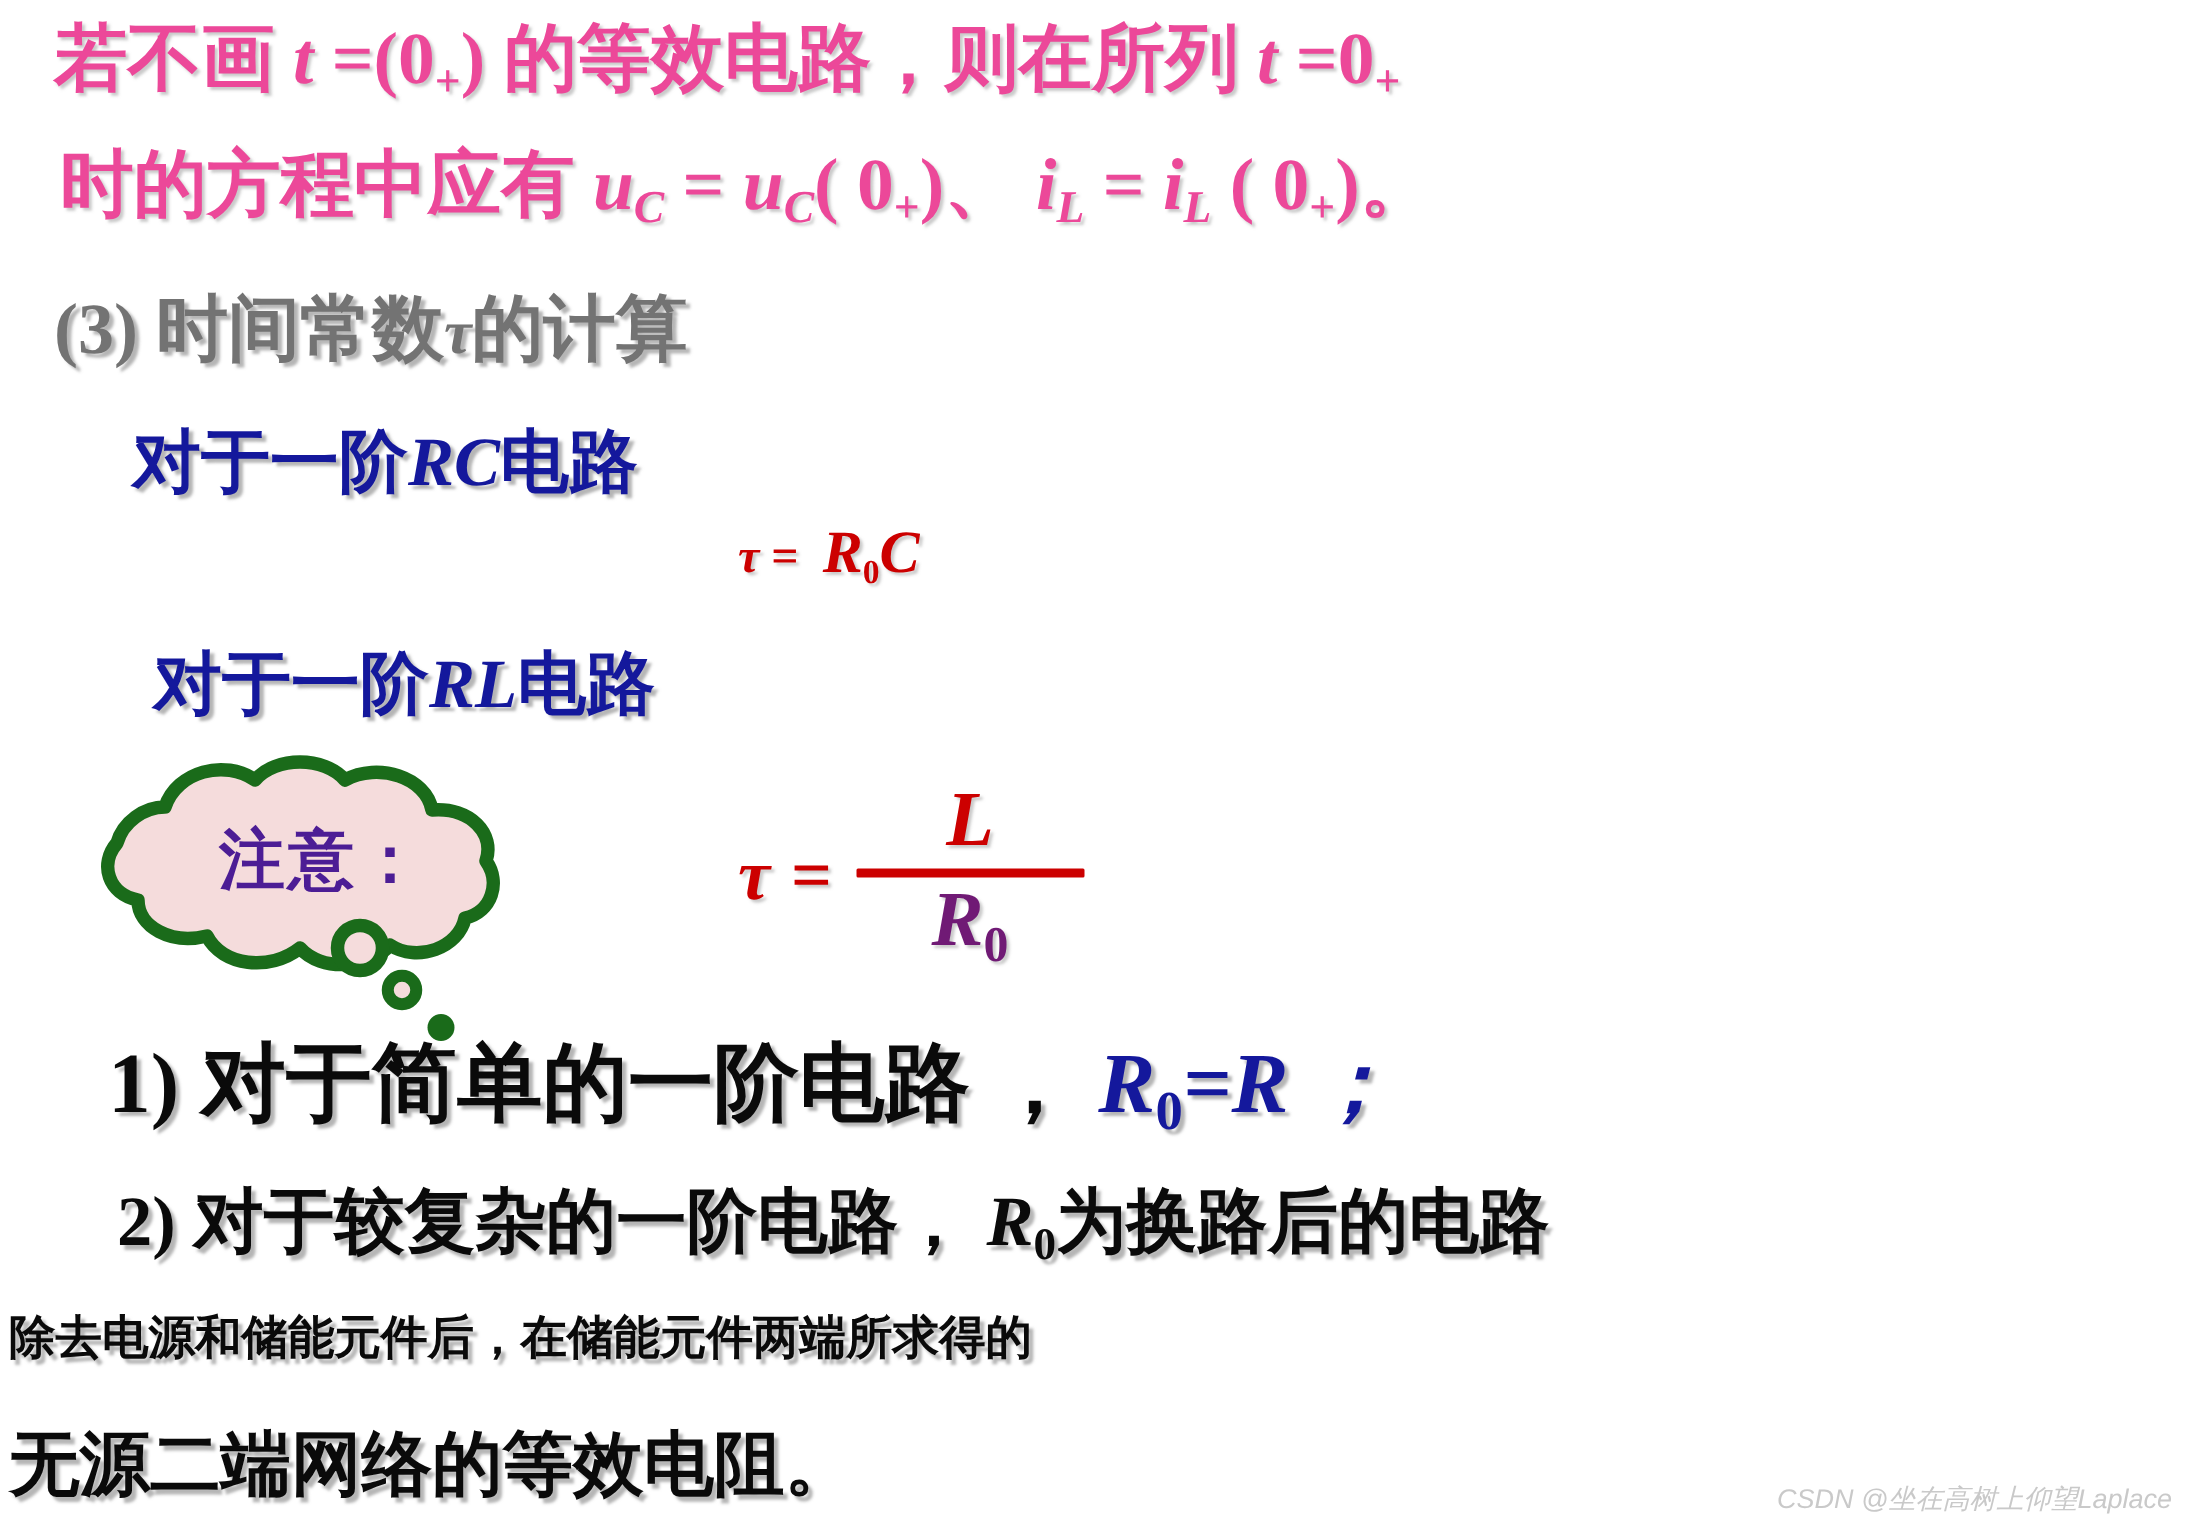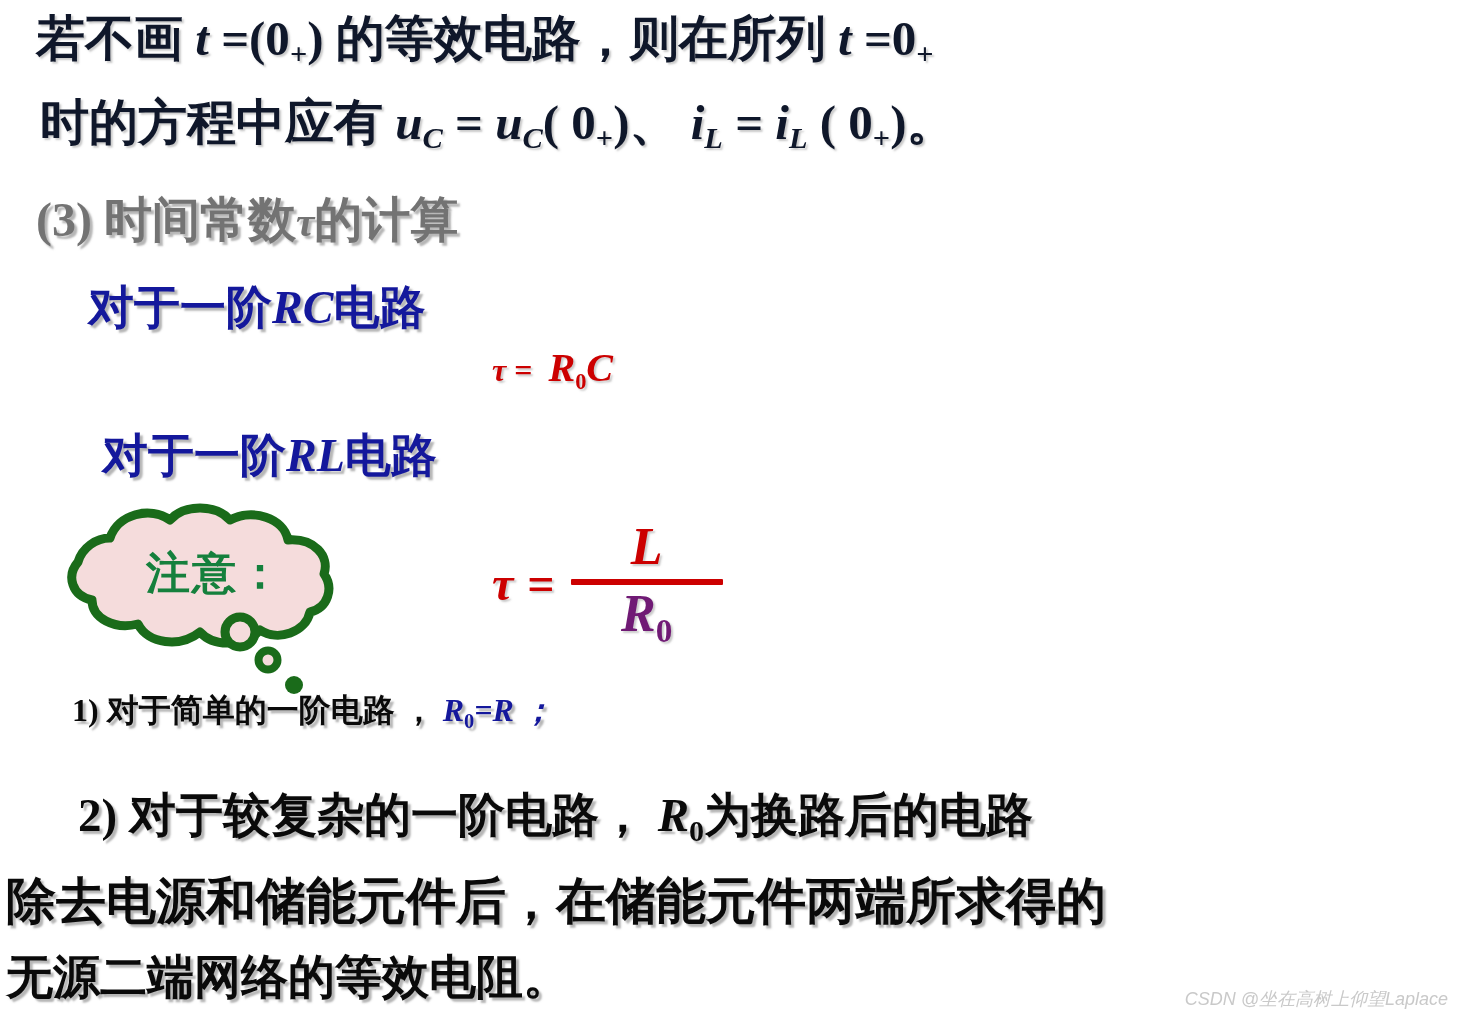--- a/index.html
+++ b/index.html
@@ -13,21 +13,21 @@
   .slide{position:relative;width:1462px;height:1019px;}
 
   
   .sh{ text-shadow: 3px 3px 2px rgba(120,120,120,0.55); }
   .sh-soft{ text-shadow: 2px 2px 2px rgba(150,150,150,0.5); }
 
   
   .blk{position:absolute;white-space:nowrap;line-height:1;}
 
   
-  .slate{color:#0f172a;font-weight:600;}
+  .slate{color:#ec4899;font-weight:600;}
   .l1{left:36px;top:14px;font-size:49px;}
   .l2{left:40px;top:98px;font-size:49px;}
   .mi{font-style:italic;font-weight:bold;font-family:"Liberation Serif",serif;}
   .sub{font-size:0.62em;vertical-align:-0.3em;font-style:italic;font-weight:bold;}
   .subp{font-size:0.62em;vertical-align:-0.30em;font-style:normal;font-weight:bold;}
 
   
   .redhead{left:36px;top:196px;font-size:48px;color:#737373;font-weight:bold;}
   .redhead .tau{font-style:italic;font-family:"Liberation Serif",serif;font-size:0.86em;}
 
@@ -49,34 +49,34 @@
   .f2 .eq{font-size:48px;color:#cc0000;font-weight:bold;margin:0 16px 0 14px;}
   .frac{display:inline-flex;flex-direction:column;align-items:center;position:relative;top:0px;}
   .frac .num{font-size:52px;font-style:italic;font-weight:bold;color:#cc0000;line-height:1.05;padding:0 26px;}
   .frac .bar{height:6px;background:#cc0000;width:152px;margin:4px 0 2px 0;border-radius:1px;}
   .frac .den{font-size:52px;font-style:italic;font-weight:bold;color:#701a75;line-height:1.05;padding:0 26px;}
   .frac .den .z{font-size:0.64em;vertical-align:-0.32em;font-style:normal;}
 
   
   .cloud-wrap{position:absolute;left:38px;top:498px;width:300px;height:200px;}
   .cloud-text{
-    position:absolute;left:108px;top:46px;font-size:44px;color:#15803d;
+    position:absolute;left:108px;top:46px;font-size:44px;color:#4c1d95;
     font-weight:bold;letter-spacing:2px;
     font-family:Liberation Sans, sans-serif;
   }
 
   
   .blk-txt{color:#0a0a0a;font-weight:bold;}
-  .p1{left:72px;top:694px;font-size:32px;text-align:center;}
+  .p1{left:72px;top:694px;font-size:57px;text-align:center;}
   .p1 .bl{color:#14189c;font-style:italic;font-weight:bold;}
   .p1 .bl .z{font-size:0.64em;vertical-align:-0.32em;font-style:normal;}
   .p2{left:78px;top:792px;font-size:47px;}
   .p2 .lat{font-style:italic;font-weight:bold;}
   .p2 .lat .z{font-size:0.64em;vertical-align:-0.32em;font-style:normal;}
-  .p3{left:6px;top:876px;font-size:50px;text-align:center;}
+  .p3{left:6px;top:876px;font-size:31px;text-align:center;}
   .p4{left:6px;top:954px;font-size:47px;}
 
   
   .wm{
     position:absolute;right:14px;bottom:8px;
     font-family:"Liberation Sans","DejaVu Sans",sans-serif;
     font-size:18px;color:#c9c9c9;white-space:nowrap;font-style:italic;
   }
 </style>
 </head>

